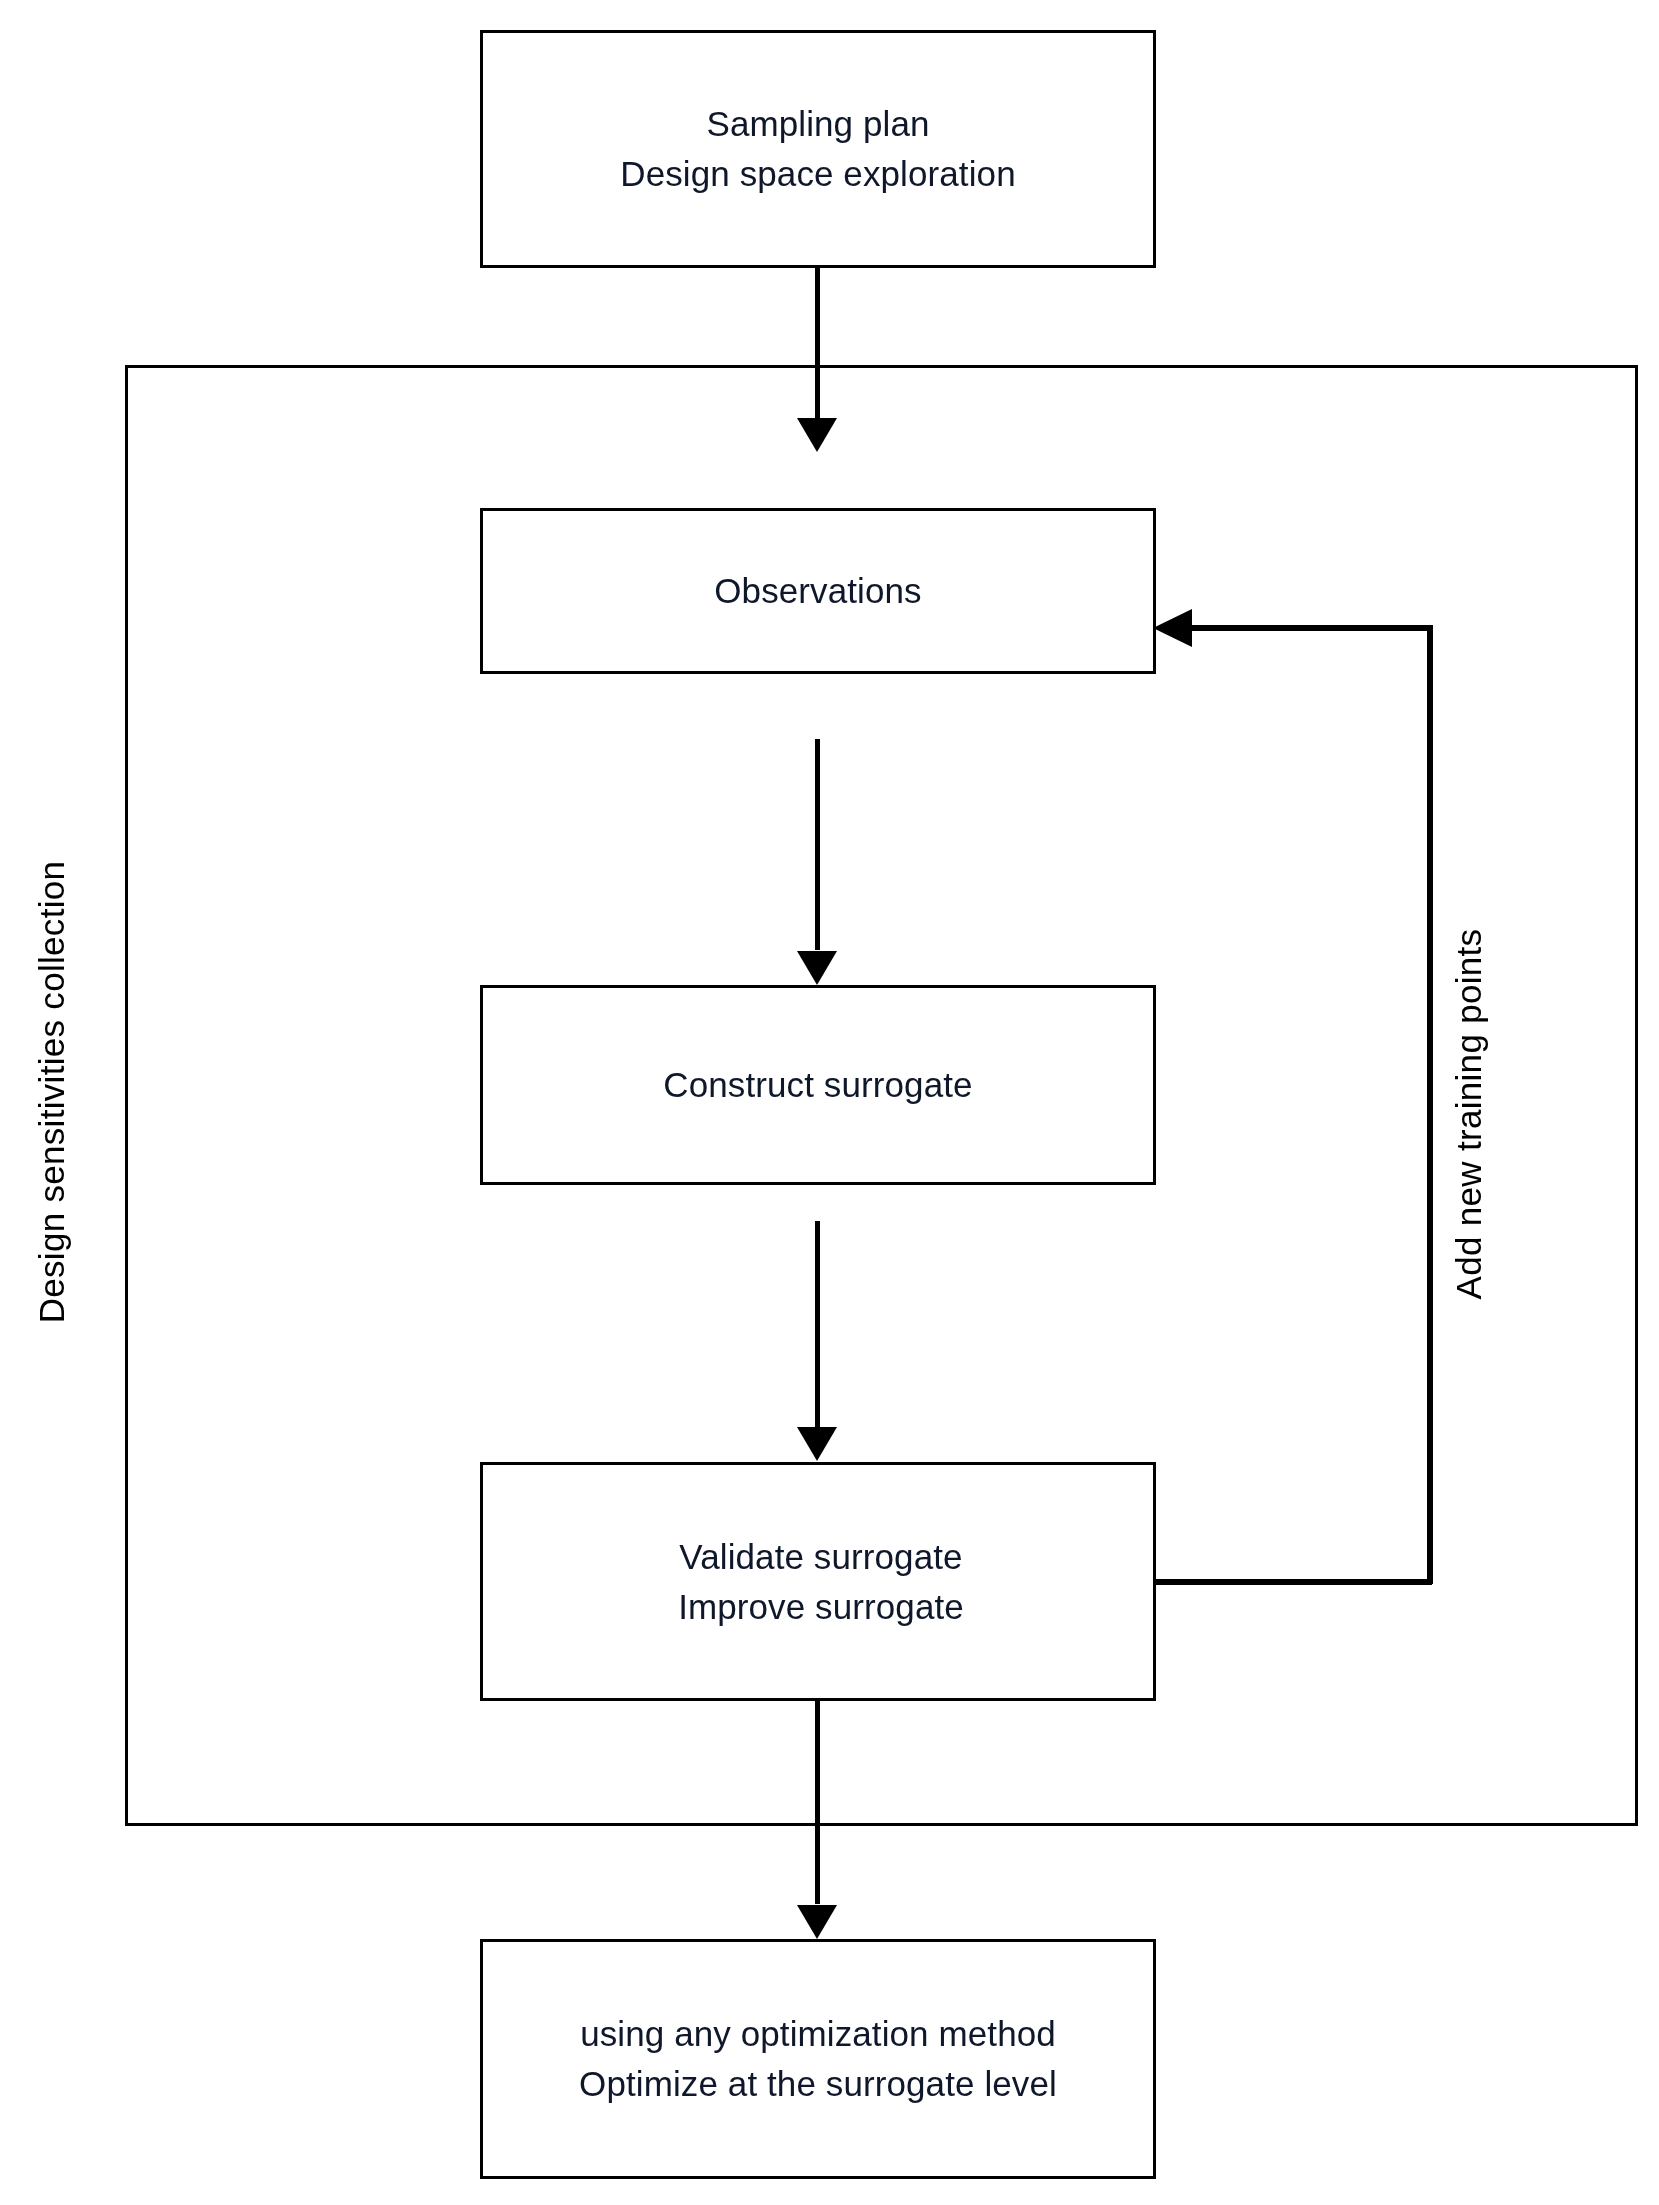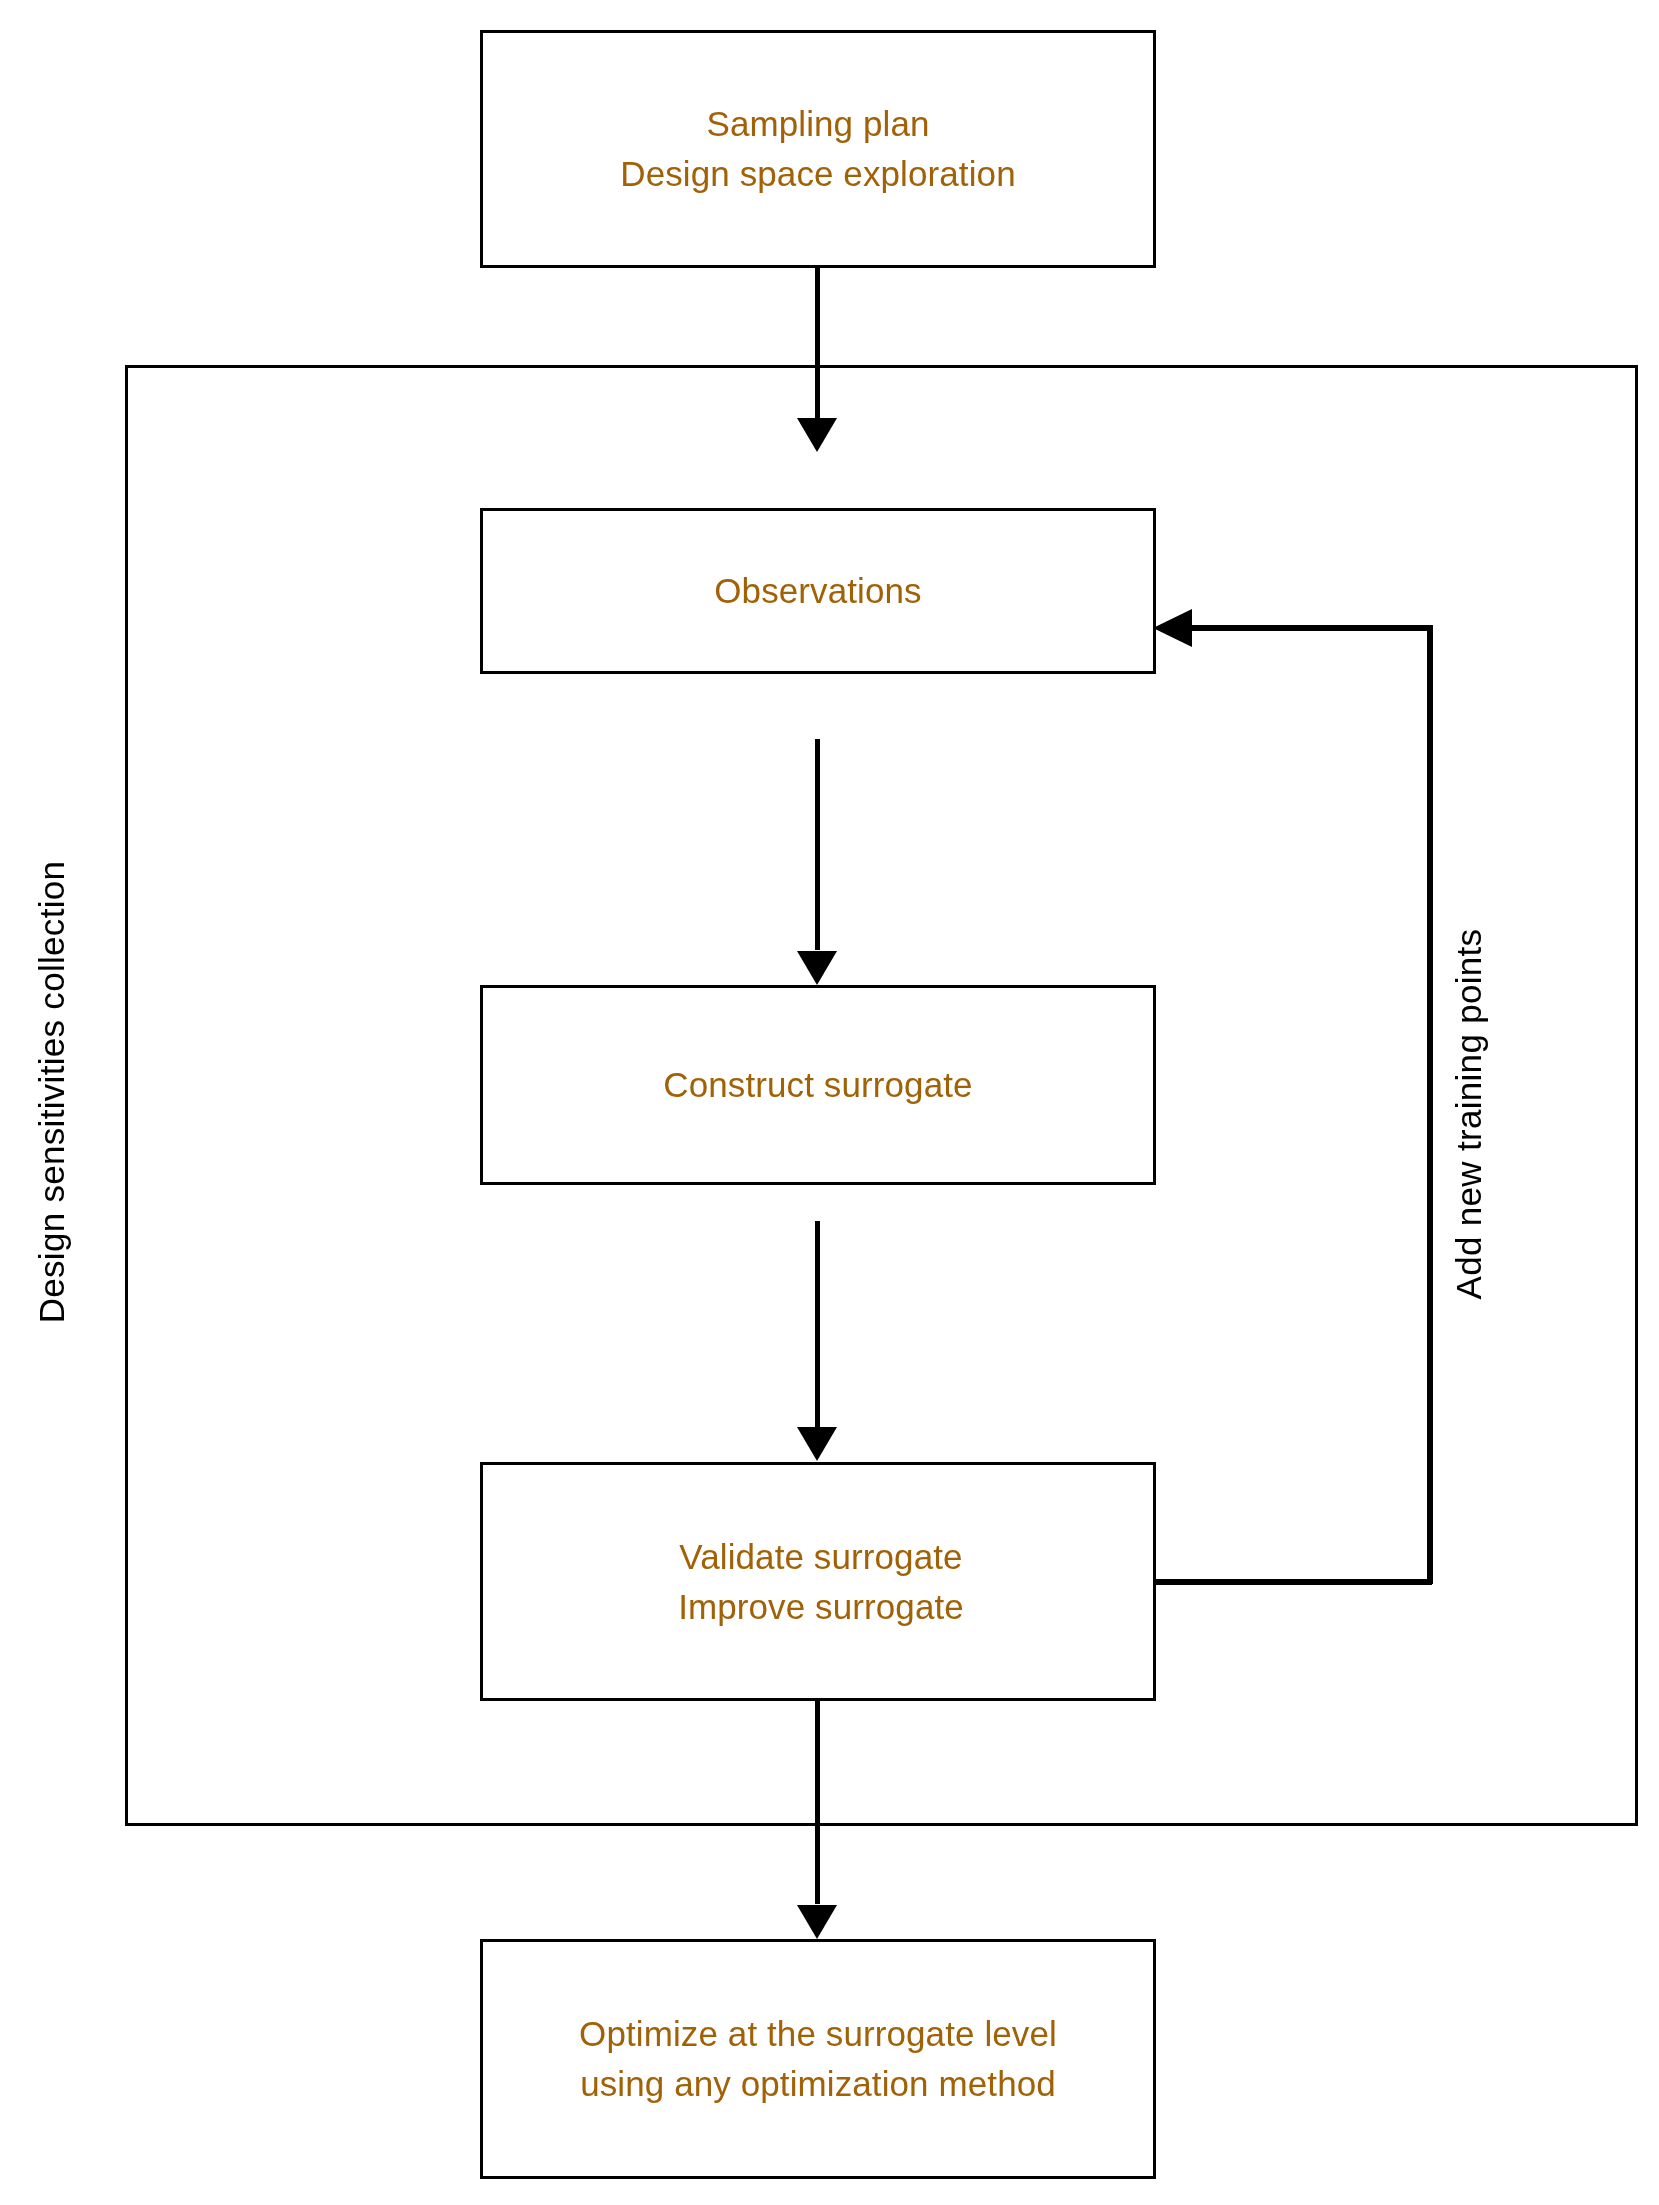--- a/index.html
+++ b/index.html
@@ -43,21 +43,21 @@
     flex-direction: column;
     align-items: center;
     justify-content: center;
     text-align: center;
   }
   .proc-line {
     font-size: 35px;
     line-height: 1.42;
     letter-spacing: 0.1px;
     white-space: nowrap;
-    color: #a16207;
+    color: #0f172a;
   }
 
   #box-sampling   { top: 30px;   height: 238px; }
   #box-observe    { top: 508px;  height: 166px; justify-content: center; }
   #box-construct  { top: 985px; height: 200px; }
   #box-validate   { top: 1462px; height: 239px; padding-left: 6px; }
   #box-optimize   { top: 1939px; height: 240px; }
 
   
   .arrow-v {
@@ -191,22 +191,22 @@
     <div class="proc-line">Validate surrogate</div>
     <div class="proc-line">Improve surrogate</div>
   </div>
 
   <div class="arrow-v" id="arrow-4">
     <div class="shaft"></div>
     <div class="head"></div>
   </div>
 
   <div class="proc-box" id="box-optimize">
+    <div class="proc-line">using any optimization method</div>
     <div class="proc-line">Optimize at the surrogate level</div>
-    <div class="proc-line">using any optimization method</div>
   </div>
 
   <div class="loop-bottom"></div>
   <div class="loop-vertical"></div>
   <div class="loop-top"></div>
   <div class="loop-arrowhead"></div>
 
   <div class="v-label" id="label-left">Design sensitivities collection</div>
 
   <div class="v-label" id="label-right">Add new training points</div>

